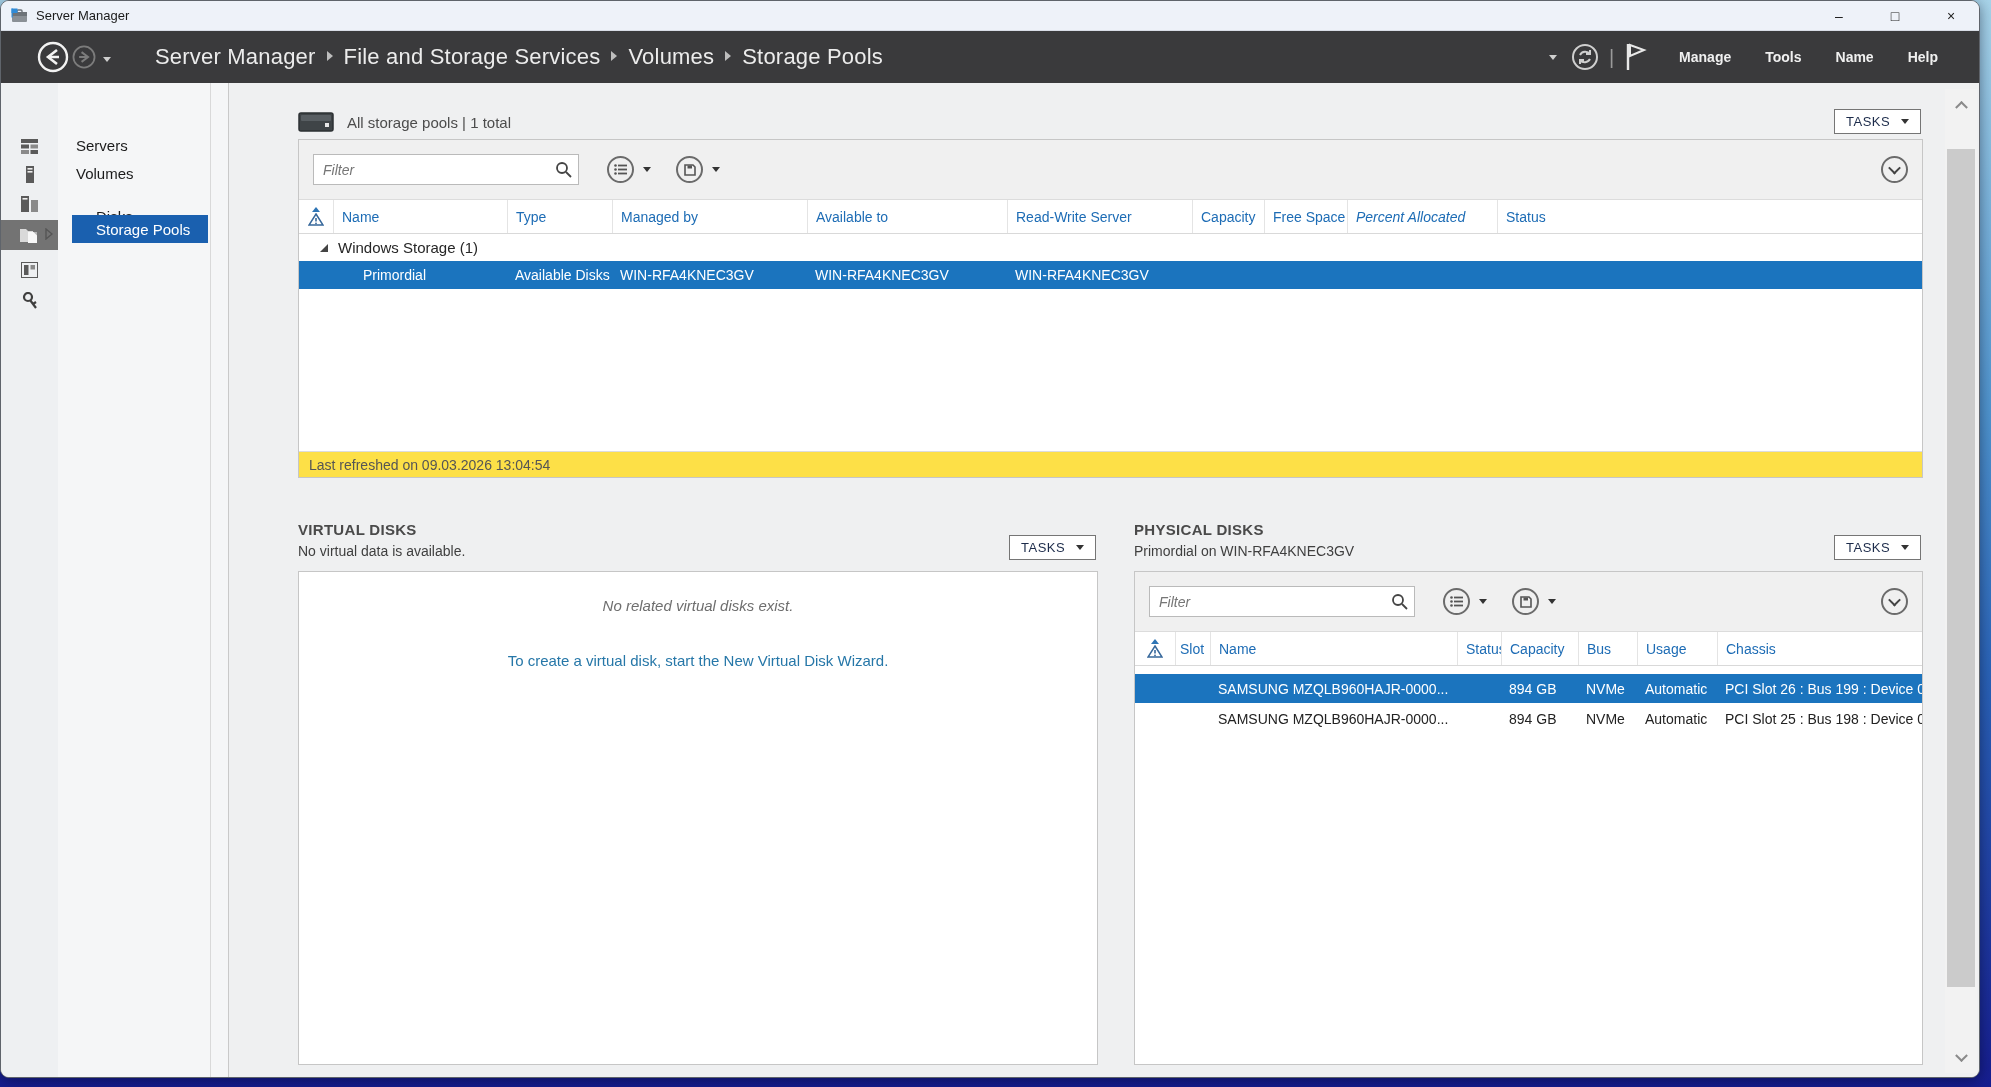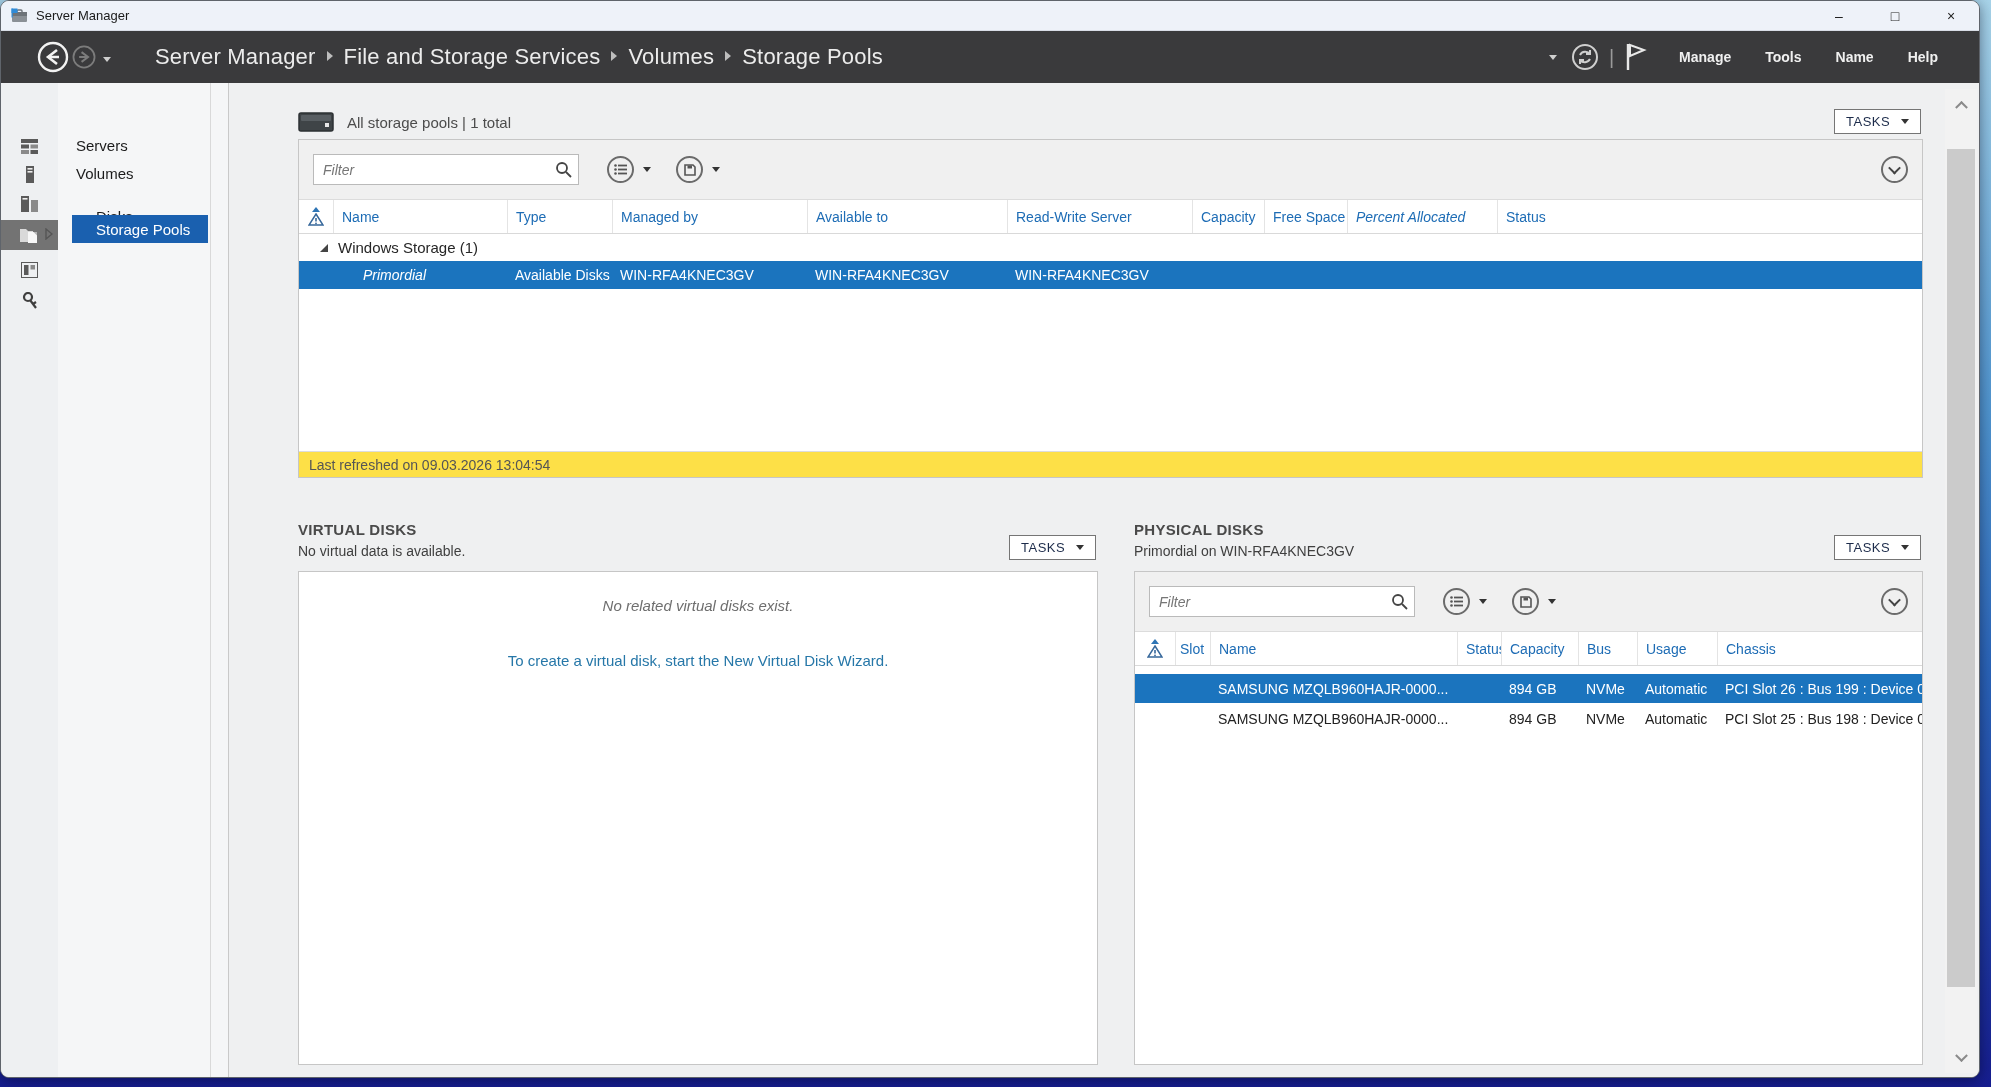--- a/index.html
+++ b/index.html
@@ -93,21 +93,21 @@
   
   .c0{width:34px;justify-content:center;padding-left:0;} .c1{width:174px;} .c2{width:105px;}
   .c3{width:195px;} .c4{width:200px;} .c5{width:185px;} .c6{width:72px;} .c7{width:83px;}
   .c8{width:150px;font-style:italic;} .c9{width:90px;} .cfill{flex:1;border-left:none!important;}
 
   .grouprow { display:flex; align-items:center; height:27px; flex:none; padding-left:21px; gap:10px;
               font-size:15px; color:#262626; background:#fff; }
   .grouptri { width:0; height:0; border-left:8px solid transparent; border-bottom:8px solid #444; }
   .datarow { display:flex; align-items:center; height:28px; flex:none; background:#1b74be; color:#fff; font-size:14px; }
   .dcell { height:100%; display:flex; align-items:center; padding-left:8px; white-space:nowrap; overflow:hidden; }
-  .dcell.name { font-style:italic; padding-left:30px;text-align:center; }
+  .dcell.name { padding-left:30px;text-align:center; }
   .listfill { flex:1; background:#fff; }
   .statusbar { height:26px; background:#fde047; border-top:1px solid #dcdcdc; flex:none;
                display:flex; align-items:center; padding-left:10px; font-size:14px; color:#555; }
 
   
   .secTitle { position:absolute; top:438px; font-size:15px; font-weight:700; color:#4a4a4a; letter-spacing:.3px; }
   .secSub   { position:absolute; top:460px; font-size:14px; color:#3f3f3f; }
   .vd-title { left:69px; }  .vd-sub { left:69px; }
   .pd-title { left:905px; } .pd-sub { left:905px; }
 

